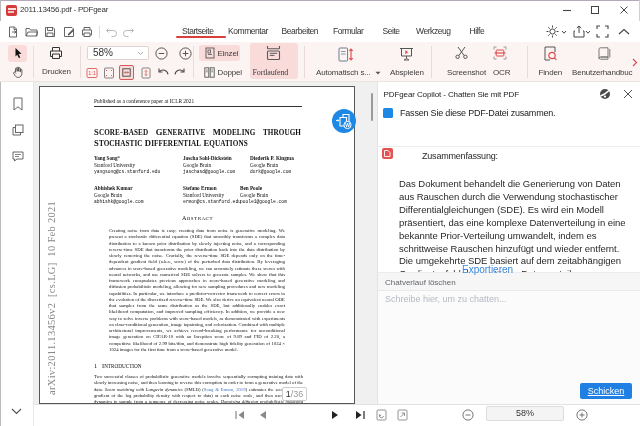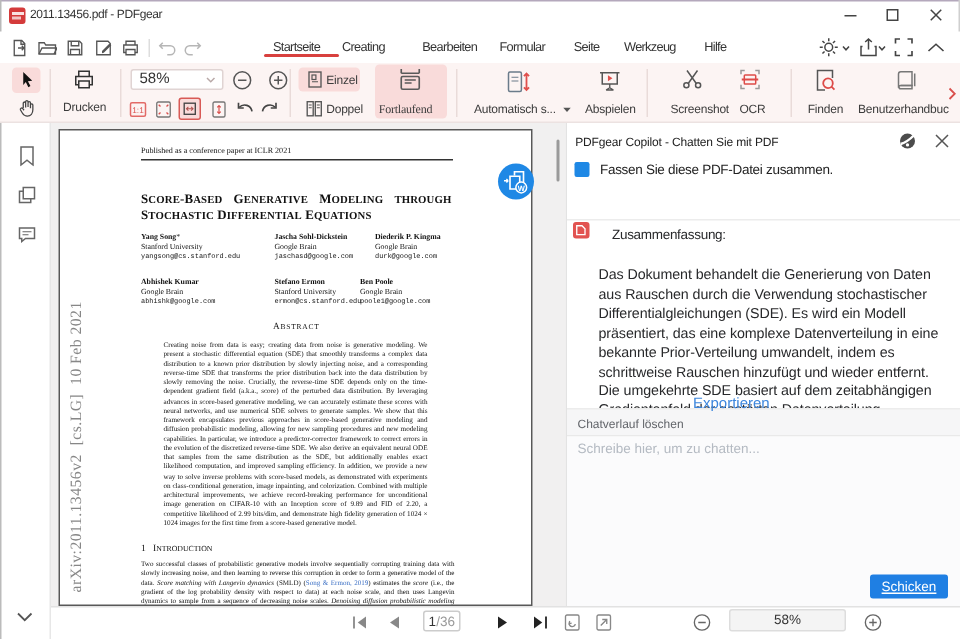--- a/index.html
+++ b/index.html
@@ -59,21 +59,21 @@
     <path d="M3 7h6v3.5H3z" fill="none" stroke="#555" stroke-width="0.9"></path>
   </svg>
 <div class="abs" style="left:99px;top:26px;width:1px;height:12px;background:#ddd;"></div>
 <svg class="abs" style="left:105px;top:26px;" width="13" height="12" viewBox="0 0 13 12">
     <path d="M3.5 2.5L1.5 4.5l2 2M1.5 4.5h7a3 3 0 013 3 3 3 0 01-3 3h-2" fill="none" stroke="#b6b6b6" stroke-width="1"></path>
   </svg>
 <svg class="abs" style="left:122px;top:26px;" width="13" height="12" viewBox="0 0 13 12">
     <path d="M9.5 2.5l2 2-2 2M11.5 4.5h-7a3 3 0 00-3 3 3 3 0 003 3h2" fill="none" stroke="#b6b6b6" stroke-width="1"></path>
   </svg>
 <div class="abs menuitem" style="left:182px;">Startseite</div>
-<div class="abs menuitem" style="left:228px;">Creating</div>
+<div class="abs menuitem" style="left:228px;">Kommentar</div>
 <div class="abs menuitem" style="left:281.5px;">Bearbeiten</div>
 <div class="abs menuitem" style="left:333px;">Formular</div>
 <div class="abs menuitem" style="left:382.5px;">Seite</div>
 <div class="abs menuitem" style="left:416px;">Werkzeug</div>
 <div class="abs menuitem" style="left:469.5px;">Hilfe</div>
 <div class="abs" style="left:176px;top:35.5px;width:50px;height:2px;background:#d8403e;border-radius:1px;"></div>
 <svg class="abs" style="left:546px;top:25px;" width="13" height="13" viewBox="0 0 13 13">
     <circle cx="6.5" cy="6.5" r="2.6" fill="none" stroke="#444" stroke-width="1"></circle>
     <g stroke="#444" stroke-width="1">
       <path d="M6.5 0.5v2M6.5 10.5v2M0.5 6.5h2M10.5 6.5h2M2.3 2.3l1.4 1.4M9.3 9.3l1.4 1.4M10.7 2.3L9.3 3.7M3.7 9.3l-1.4 1.4"></path>
@@ -284,38 +284,38 @@
 <svg class="abs" style="left:623px;top:89px;" width="10" height="10" viewBox="0 0 10 10">
     <path d="M1 1l8 8M9 1L1 9" stroke="#555" stroke-width="1"></path>
   </svg>
 <div class="abs" style="left:383px;top:108px;width:9.5px;height:10px;background:#1e88e5;border-radius:1.5px;"></div>
 <div class="abs" style="left:400px;top:108px;font-size:9px;letter-spacing:-0.2px;color:#222;">Fassen Sie diese PDF-Datei zusammen.</div>
 <div class="abs" style="left:378px;top:146px;width:262px;height:1px;background:#ececec;"></div>
 <div class="abs" style="left:382px;top:148px;width:10.5px;height:10.5px;background:#e25351;border-radius:2px;"></div>
 <svg class="abs" style="left:384px;top:150px;" width="6.5" height="7" viewBox="0 0 6.5 7">
     <path d="M0.5 0.5h3.5l2 2v4h-5.5z" fill="none" stroke="#fff" stroke-width="0.9"></path>
   </svg>
-<div class="abs" style="left:408px;top:151px;font-size:9px;letter-spacing:-0.2px;color:#28292b;text-align:center;">Zusammenfassung:</div>
+<div class="abs" style="left:422px;top:151px;font-size:9px;letter-spacing:-0.2px;color:#28292b;text-align:center;">Zusammenfassung:</div>
 <div class="abs" style="left:399px;top:178.3px;width:235px;font-size:9.5px;letter-spacing:-0.05px;line-height:12.85px;color:#28292b;white-space:nowrap;">Das Dokument behandelt die Generierung von Daten<br>aus Rauschen durch die Verwendung stochastischer<br>Differentialgleichungen (SDE). Es wird ein Modell<br>präsentiert, das eine komplexe Datenverteilung in eine<br>bekannte Prior-Verteilung umwandelt, indem es<br>schrittweise Rauschen hinzufügt und wieder entfernt.<br>Die umgekehrte SDE basiert auf dem zeitabhängigen<br>Gradientenfeld der gestörten Datenverteilung,</div>
 <div class="abs" style="left:378px;top:272px;width:262px;height:19px;background:#f6f6f7;border-top:1px solid #ececec;border-bottom:1px solid #e9e9e9;box-sizing:border-box;"></div>
 <div class="abs" style="left:385px;top:278px;font-size:8px;color:#62656a;">Chatverlauf löschen</div>
 <div class="abs" style="left:462px;top:264px;font-size:10px;color:#3c86dd;">Exportieren</div>
 <div class="abs" style="left:378px;top:291px;width:262px;height:113px;background:#fbfbfc;"></div>
 <div class="abs" style="left:385px;top:294px;font-size:9px;color:#b4bac2;">Schreibe hier, um zu chatten...</div>
 <div class="abs" style="left:580px;top:383px;width:52px;height:16px;background:#1f7fe3;border-radius:2px;color:#fff;font-size:9px;text-align:center;line-height:16px;text-decoration:underline;">Schicken</div>
 
 <div id="statusbar" class="abs"></div>
 <svg class="abs" style="left:234px;top:410px;" width="11" height="10" viewBox="0 0 11 10">
     <path d="M2 1v8" stroke="#888" stroke-width="1.2"></path>
     <path d="M10 1L4.5 5 10 9z" fill="#888"></path>
   </svg>
 <svg class="abs" style="left:258px;top:410px;" width="9" height="10" viewBox="0 0 9 10">
     <path d="M8 1L2 5l6 4z" fill="#888"></path>
   </svg>
-<div class="abs" style="left:282px;top:407px;width:25px;height:14px;background:#fff;border:1px solid #ccc;border-radius:2px;box-sizing:border-box;font-size:9px;text-align:center;line-height:12px;color:#333;">1<span style="color:#999">/36</span></div>
+<div class="abs" style="left:282px;top:387px;width:25px;height:14px;background:#fff;border:1px solid #ccc;border-radius:2px;box-sizing:border-box;font-size:9px;text-align:center;line-height:12px;color:#333;">1<span style="color:#999">/36</span></div>
 <svg class="abs" style="left:331px;top:410px;" width="9" height="10" viewBox="0 0 9 10">
     <path d="M1 1l6 4-6 4z" fill="#222"></path>
   </svg>
 <svg class="abs" style="left:355px;top:410px;" width="11" height="10" viewBox="0 0 11 10">
     <path d="M1 1l5.5 4L1 9z" fill="#222"></path>
     <path d="M9 1v8" stroke="#222" stroke-width="1.2"></path>
   </svg>
 <svg class="abs" style="left:376px;top:409px;" width="11" height="12" viewBox="0 0 11 12">
     <rect x="1" y="1" width="9" height="10" rx="1" fill="none" stroke="#888" stroke-width="0.9"></rect>
     <path d="M3.5 6.5a2 2 0 104 .5M3.8 5l-.4 1.7 1.7-.3" fill="none" stroke="#888" stroke-width="0.9"></path>

